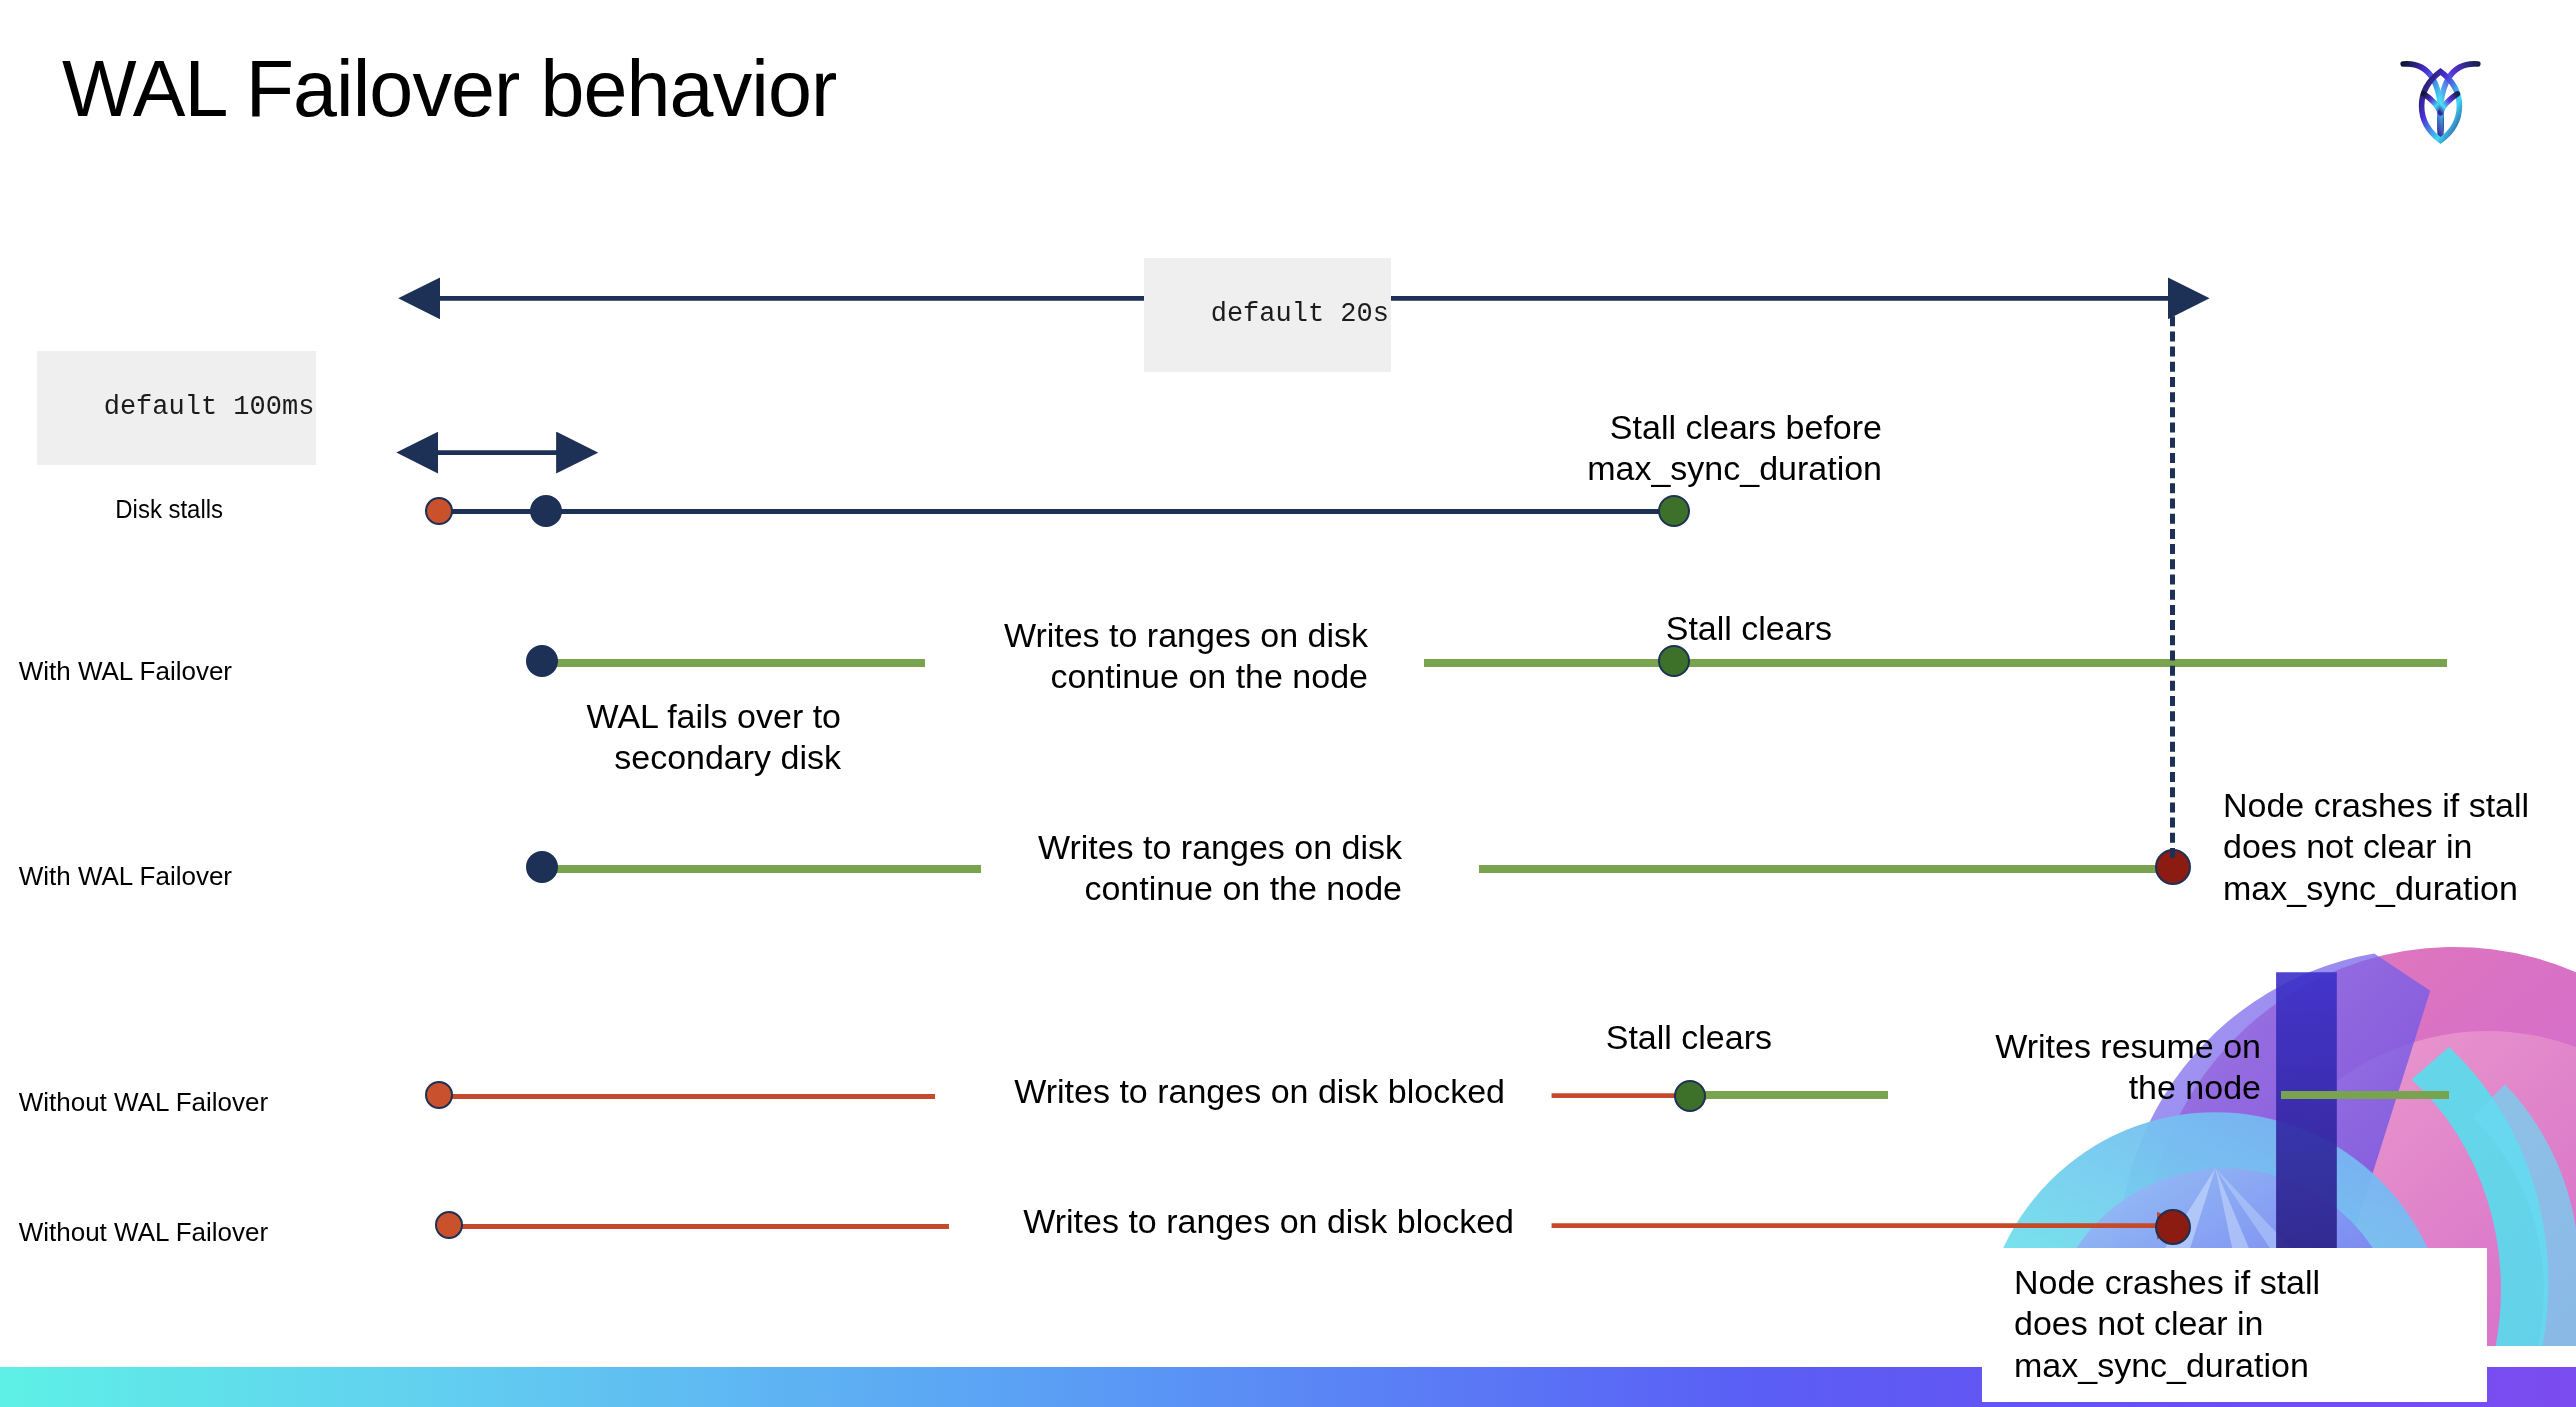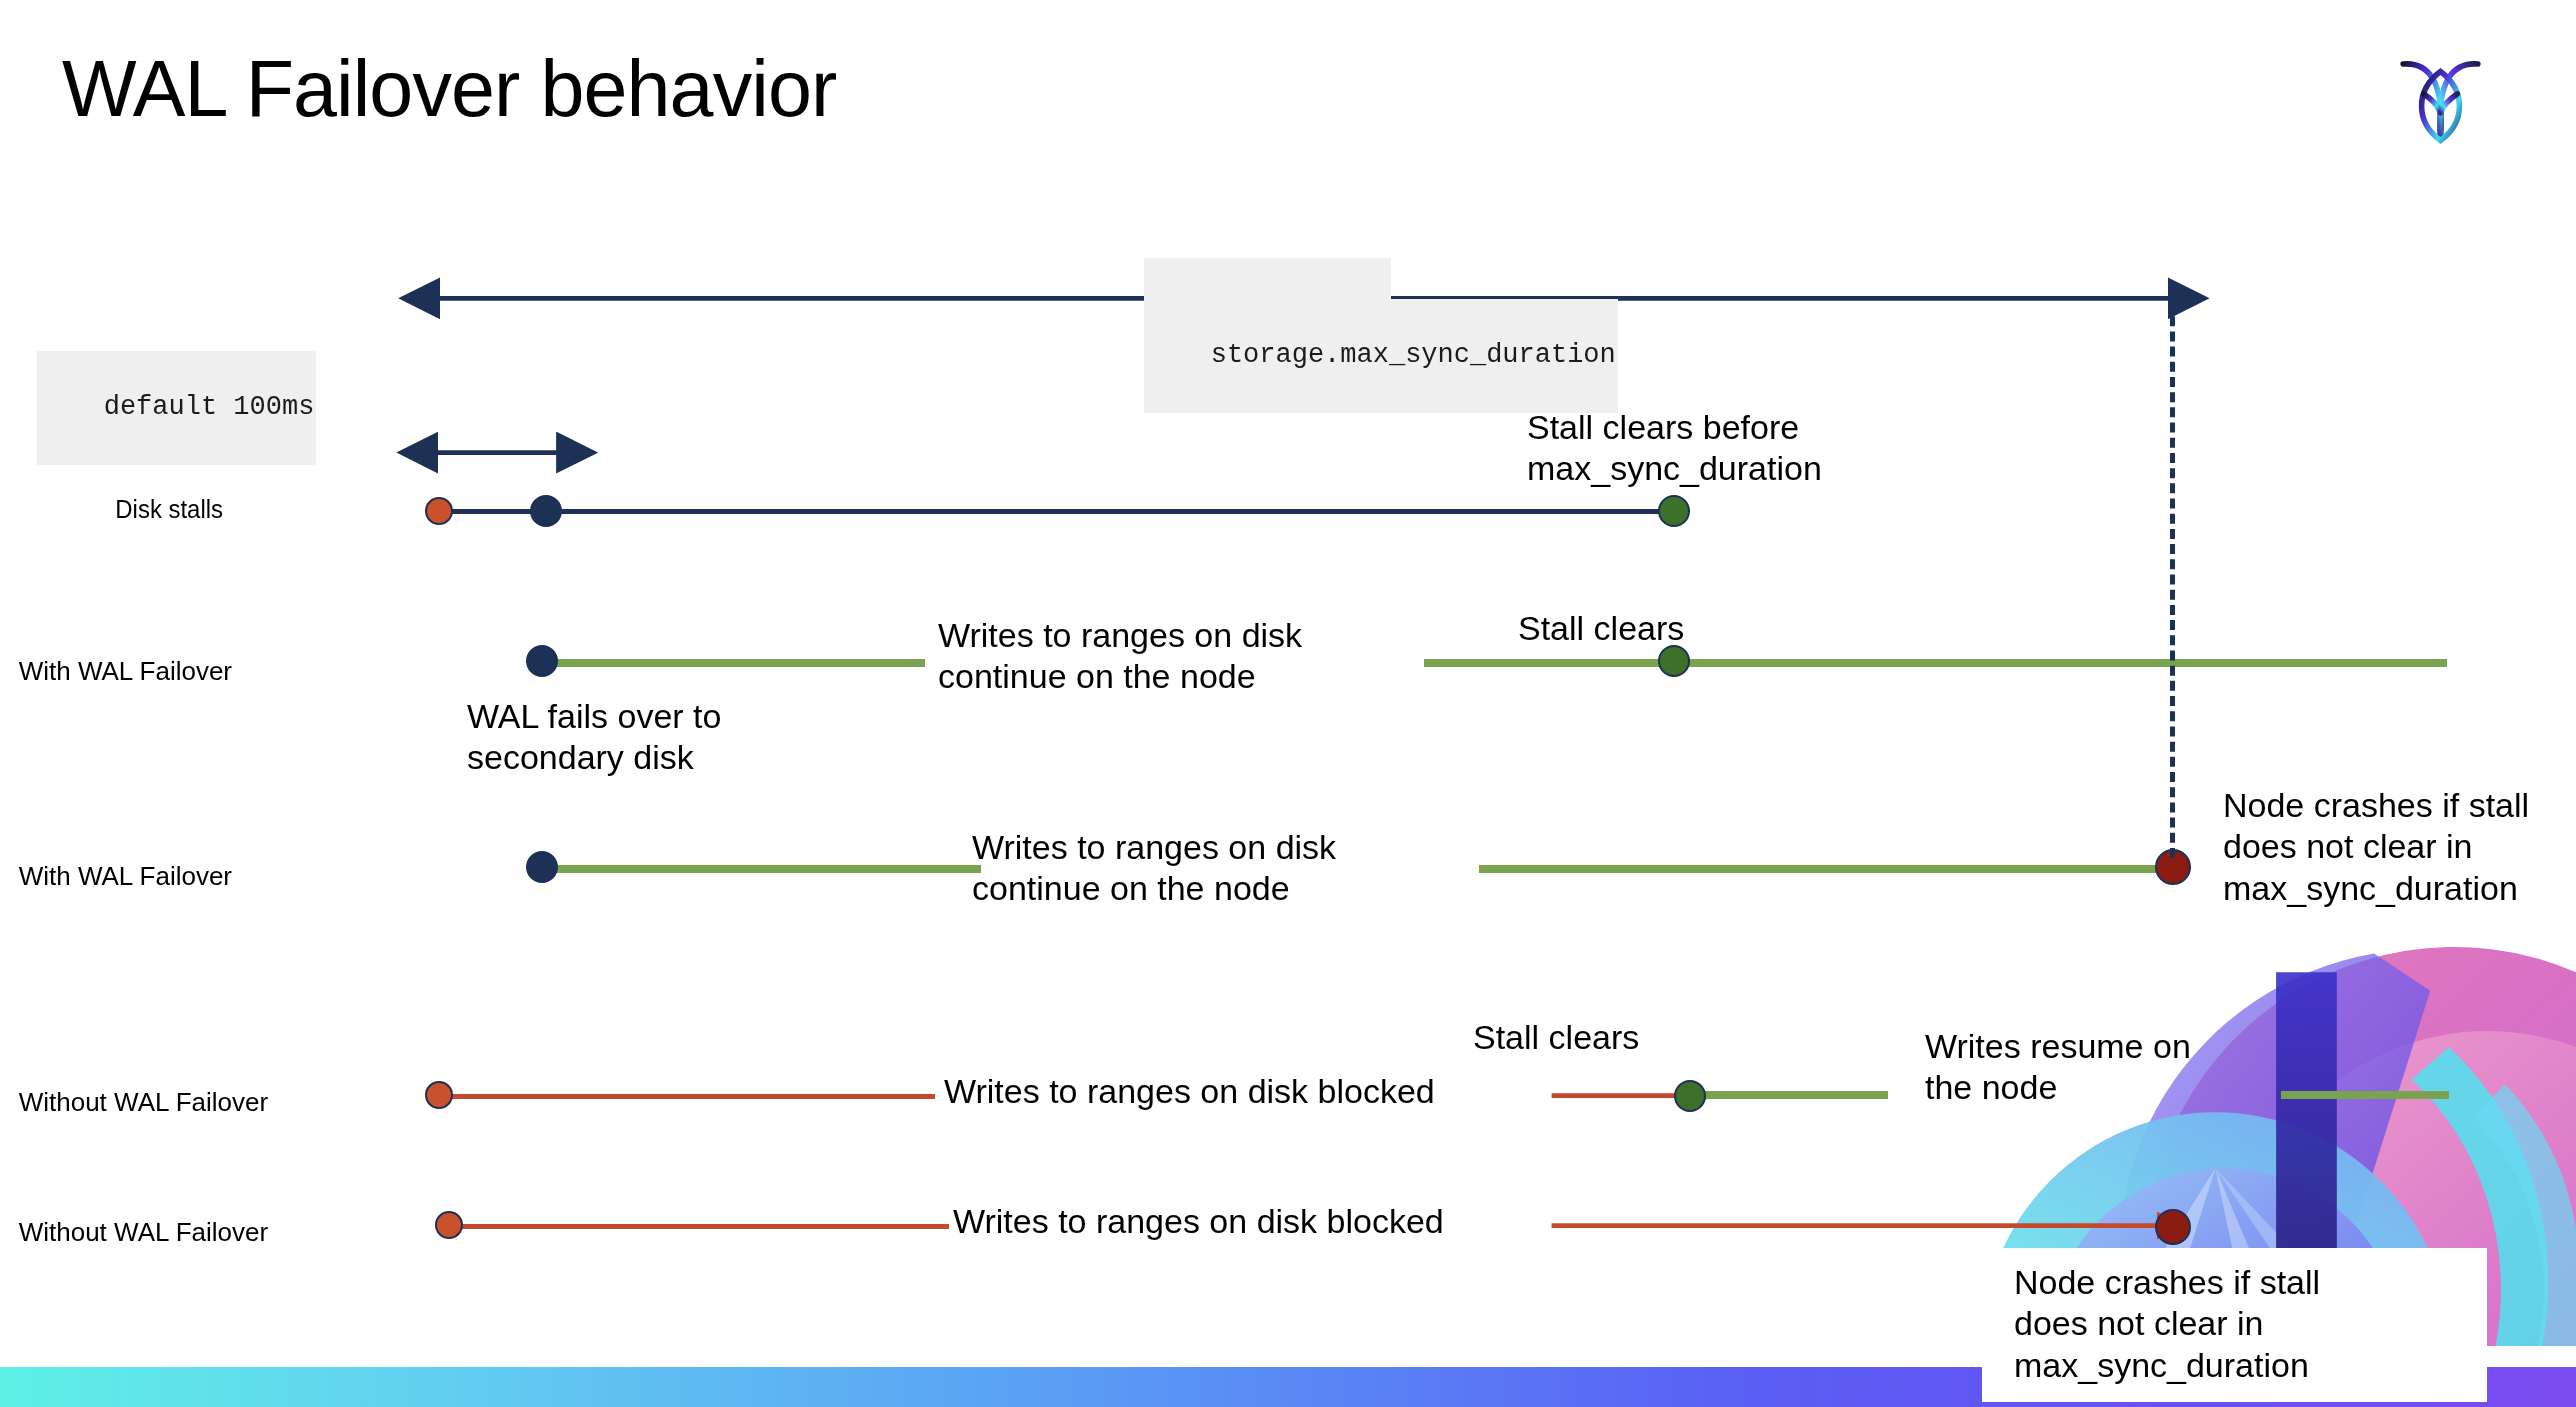--- a/index.html
+++ b/index.html
@@ -34,21 +34,21 @@
     padding:0.9px 1.9px;
   }
 
   
   .lbl{
     position:absolute;color:#000;
     font-family:"Liberation Sans", sans-serif;
     font-size:34px;line-height:1.22;
     white-space:pre-line;
   }
-  .lbl.c{text-align:left;}
+  .lbl.c{text-align:right;}
   .lbl.l{text-align:left;}
   .row-name{
     position:absolute;color:#000;font-size:26px;
     white-space:nowrap;
     transform:scaleX(.92);transform-origin:left center;
   }
   .row-name.ralign{transform-origin:right center;}
 
   
   .hline{position:absolute;height:4.7px;background:#1d3055;}
@@ -183,23 +183,20 @@
     <line x1="464" y1="484" x2="600" y2="484" stroke="#1d3055" stroke-width="5" marker-start="url(#navy-l)" marker-end="url(#navy-r)"></line>
 
     <line x1="1660" y1="1172" x2="1806" y2="1172" stroke="#c44a2b" stroke-width="5" marker-end="url(#orange-r)"></line>
 
     <line x1="1660" y1="1311" x2="2310" y2="1311" stroke="#c44a2b" stroke-width="5" marker-end="url(#orange-r)"></line>
   </svg>
 
   <div class="code-chip" style="left:1144px;top:258px;">
     <span>default 20s</span>
   </div>
-  <div class="code-chip" style="left:1144px;top:299px;">
-    <span>storage.max_sync_duration</span>
-  </div>
 
   <div class="code-chip" style="left:37px;top:351px;">
     <span>default 100ms</span>
   </div>
 
   <div class="row-name ralign" style="left:223px;top:494px;width:0;text-align:right;white-space:nowrap;transform:scaleX(.92);transform-origin:right center;">
     <span style="position:absolute;right:0;top:0;white-space:nowrap;">Disk stalls</span>
   </div>
 
   <div class="hline" style="left:439px;top:509px;width:1234px;"></div>

